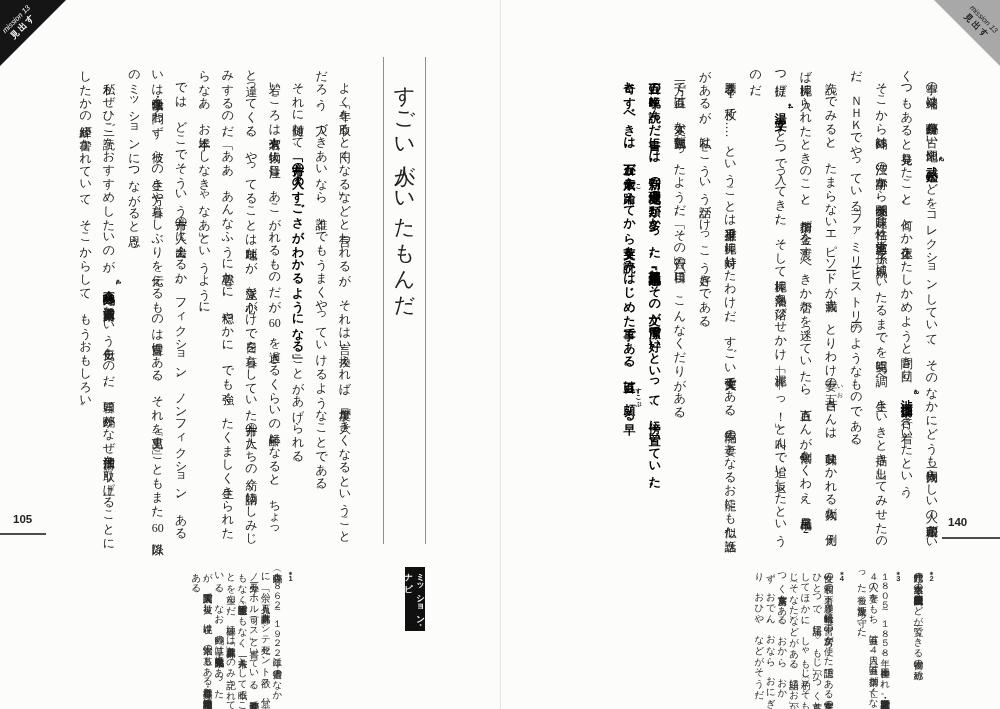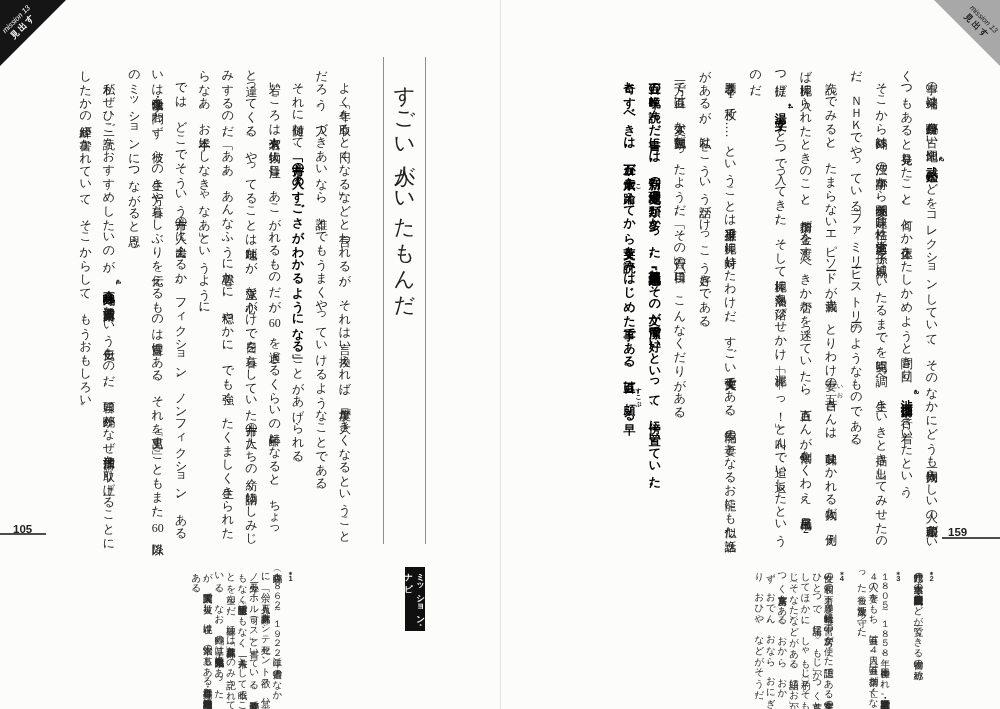--- a/index.html
+++ b/index.html
@@ -33,21 +33,21 @@
   
   .notes{position:absolute;top:566px;height:140px;font-size:9.5px;line-height:11.6px;
          font-family:"Liberation Sans","DejaVu Sans",sans-serif;color:#2a2a2a;}
   #right-notes{right:63px;width:392px;}
   #left-notes{right:704px;width:250px;}
   .note{margin-block-end:9px;}
   .note-mark{font-size:7.5px;text-orientation:upright;margin-block-end:1px;font-weight:700;}
 
   
   .pnum{position:absolute;font-family:"Liberation Sans","DejaVu Sans",sans-serif;
-        font-size:11.5px;font-weight:700;color:#222;margin-top:10px;}
+        font-size:11.5px;font-weight:700;color:#222;}
   #pnum-left{left:13px;top:513px;}
   #pnum-right{left:948px;top:516px;}
   .prule{position:absolute;height:2px;background:#4d4d4d;}
   #prule-left{left:0;top:533px;width:46px;}
   #prule-right{left:942px;top:537px;width:58px;}
 
   
   .tab{position:absolute;top:0;width:66px;height:66px;}
   .tab-left{left:0;background:#151515;clip-path:polygon(0 0,100% 0,0 100%);}
   .tab-right{right:0;background:#a8a8a8;clip-path:polygon(0 0,100% 0,100% 100%);}
@@ -96,21 +96,21 @@
       </div>
       <div class="note">
         <div class="note-mark">＊3</div>
         <div class="note-text">１８０５～１８５８年、神田生まれ。医師・考証家・書誌学者。生涯４人の妻をもち、五百は４人目。五百は抽斎が亡くなった後も渋江家を守った。</div>
       </div>
       <div class="note">
         <div class="note-mark">＊4</div>
         <div class="note-text">女性の和装の下着。腰巻。室町時代に宮中の女房が使った隠語である女房言葉のひとつで、語尾に「○もじ」がつく言葉としてほかに、しゃもじ（杓子）、そもじ（そなた）などがある。語頭に「お」がつく女房言葉もある。おから、おかず、おでん、おなら、おにぎり、おひや、などがそうだ。</div>
       </div>
     </div>
-  <div class="pnum" id="pnum-right">159</div>
+  <div class="pnum" id="pnum-right">140</div>
   <div class="prule" id="prule-right"></div>
 
   <div class="headbox">
     <div class="vtext head">すごい人がいたもんだ</div>
   </div>
   <div class="vtext body" id="left-body">
       <p class="para"><span>よく「年を取ると円くなる」などと言われるが、それは言い換えれば、度量が大きくなるということだろう。人づきあいなら、誰とでもうまくやっていけるようなことである。</span></p>
       <p class="para"><span>それに付随して、</span><b class="g">「市井の人々のすごさがわかるようになる」</b><span>ことがあげられる。</span></p>
       <p class="para"><span>若いころは有名人や大物に注目し、あこがれるものだが、</span><span class="tcy">60</span><span>を過ぎるくらいの年齢になると、ちょっと違ってくる。やってることは地味だが、立派な心がけで日々を暮らしていた市井の人たちの紡ぐ物語にしみじみするのだ。「ああ、あんなふうに心豊かに、穏やかに、でも強く、たくましく生きられたらなあ。お手本にしなきゃなあ」というように。</span></p>
       <p class="para"><span>では、どこでそういう市井の人々に出会えるか。フィクション、ノンフィクション、あるいは活字・映像を問わず、彼らの生き方や暮らしぶりを伝えるものは豊富にある。それを「見出す」こともまた、</span><span class="tcy">60</span><span>以降のミッションにつながると思う。</span></p>

